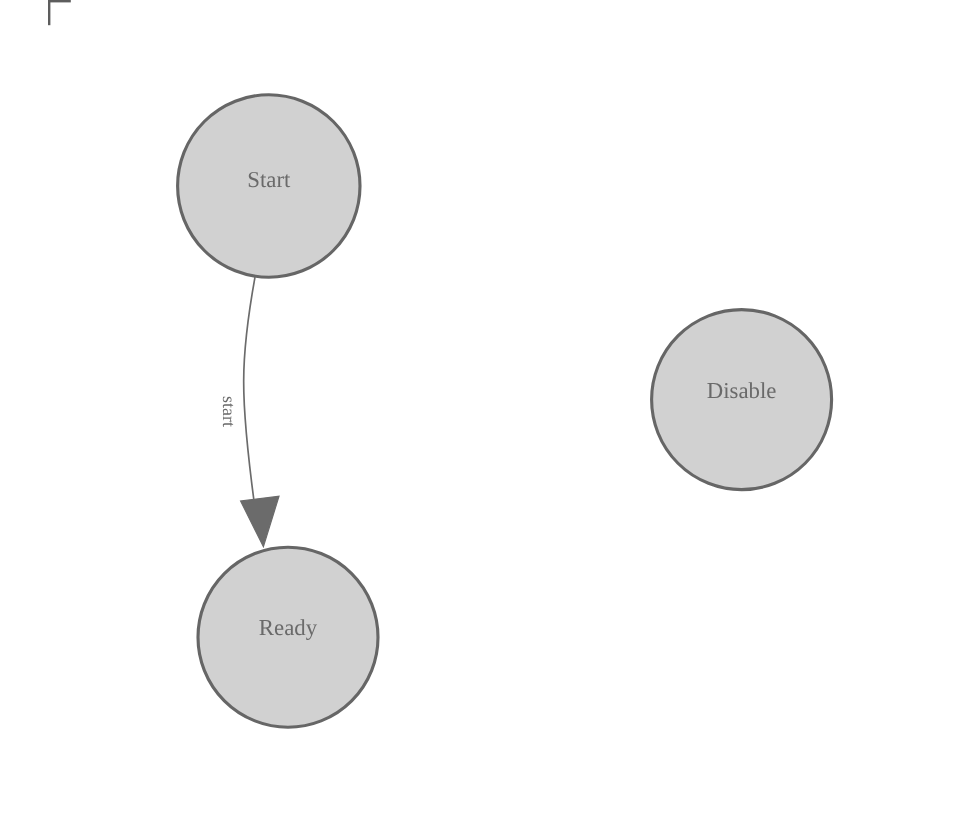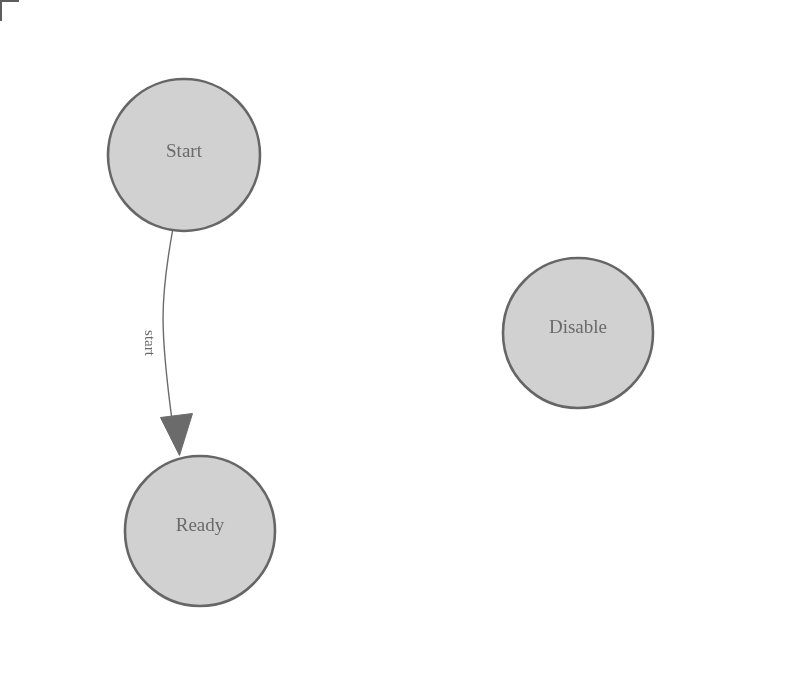--- a/index.html
+++ b/index.html
@@ -10,20 +10,21 @@
   }
   body {
     font-family: "Liberation Serif", "DejaVu Serif", serif;
   }
   #canvas {
     position: relative;
     width: 692px;
     height: 686px;
     background: #ffffff;
     overflow: hidden;
+    margin-left: 40px;
   }
   
   .corner-mark {
     position: absolute;
     left: 0px;
     top: 0px;
     width: 17px;
     height: 19px;
     border-left: 2px solid #5d5d5d;
     border-top: 2px solid #5d5d5d;

